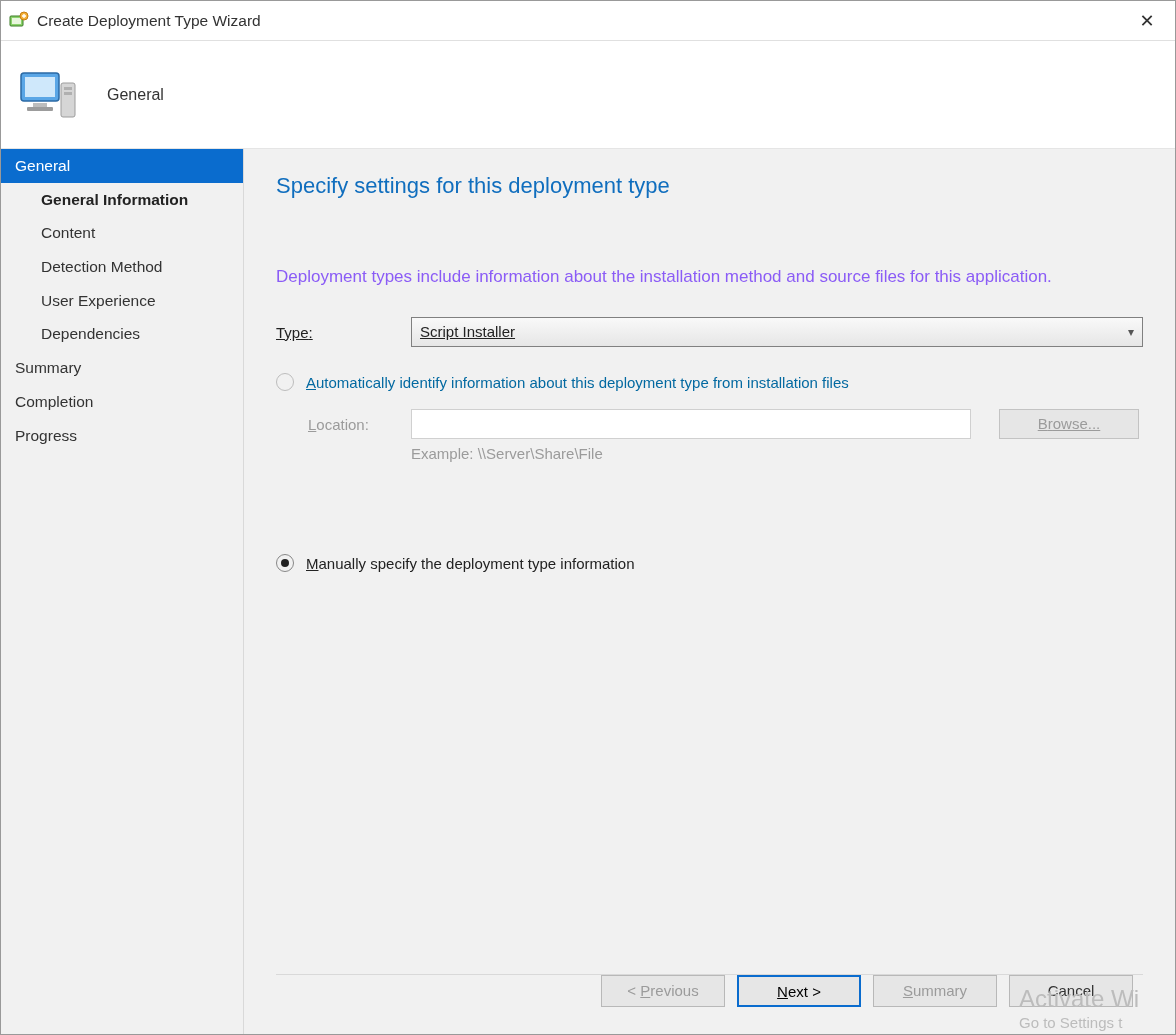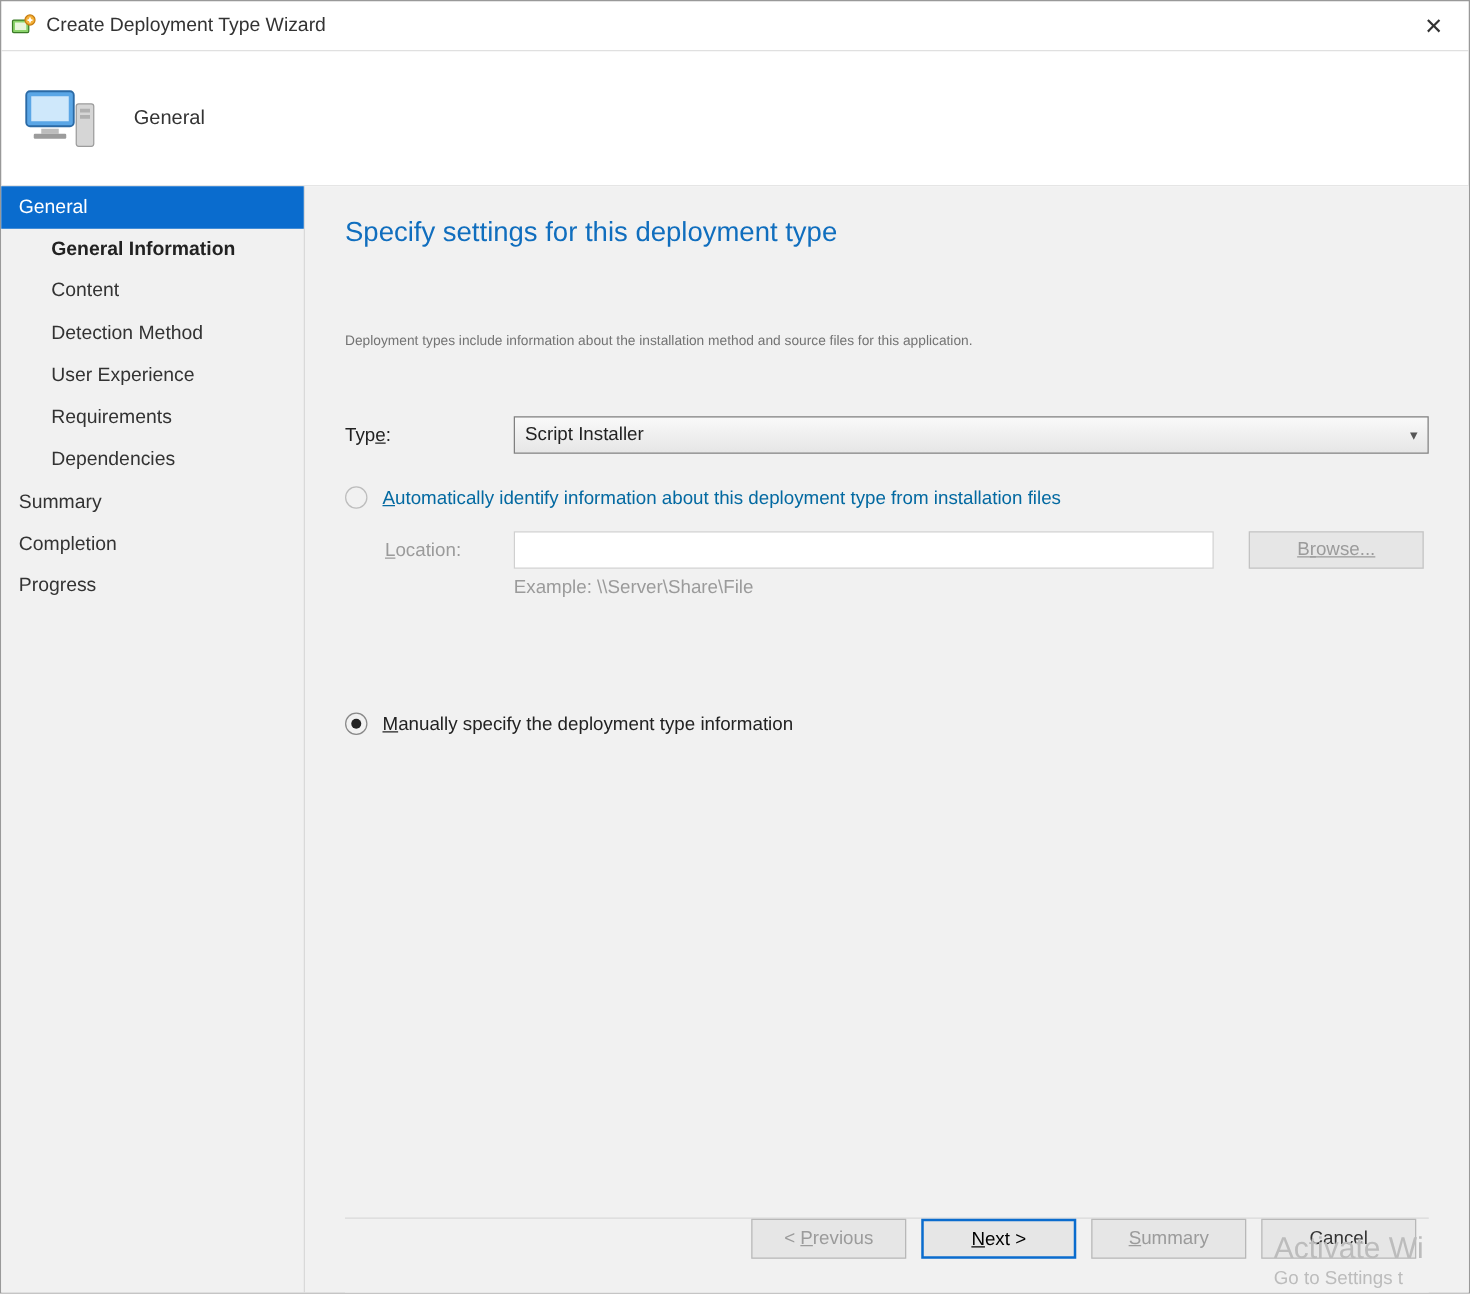--- a/index.html
+++ b/index.html
@@ -89,28 +89,29 @@
     display:flex;
     flex-direction:column;
   }
   .content-heading {
     color: #106ebe;
     font-size: 22px;
     font-weight: 400;
     margin-bottom: 68px;
   }
   .content-description {
-    color: #737373;
-    font-size: 11px;
-    margin-bottom: 54px;
+    color: #8b5cf6;
+    font-size: 17px;
+    margin-bottom: 30px;
   }
   .form-row {
     display: flex;
     align-items: center;
     margin-bottom: 26px;
+    text-decoration: underline;
   }
   .form-label {
     width: 135px;
     font-size: 15px;
   }
   .select-wrap {
     flex:1;
     position:relative;
   }
   .select {
@@ -248,21 +249,20 @@
   </div>
 
   <div class="body">
 
     <div class="sidebar">
       <div class="sidebar-item top selected">General</div>
       <div class="sidebar-item sub bold">General Information</div>
       <div class="sidebar-item sub">Content</div>
       <div class="sidebar-item sub">Detection Method</div>
       <div class="sidebar-item sub">User Experience</div>
-      <div class="sidebar-item sub">Requirements</div>
       <div class="sidebar-item sub">Dependencies</div>
       <div class="sidebar-item top">Summary</div>
       <div class="sidebar-item top">Completion</div>
       <div class="sidebar-item top">Progress</div>
     </div>
 
     <div class="content">
 
       <div class="content-heading">Specify settings for this deployment type</div>
 

